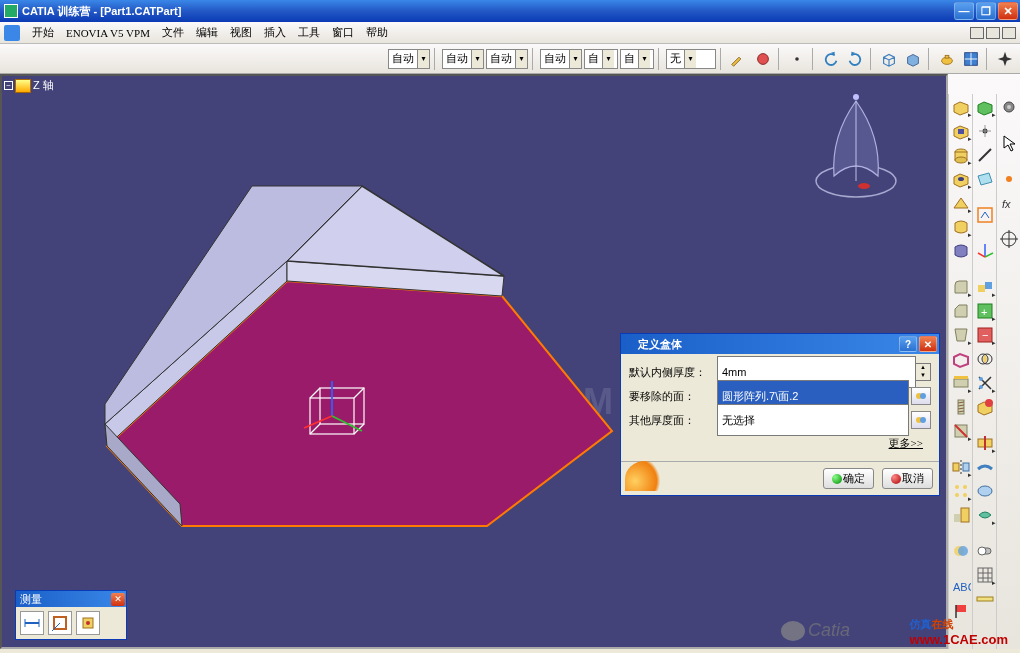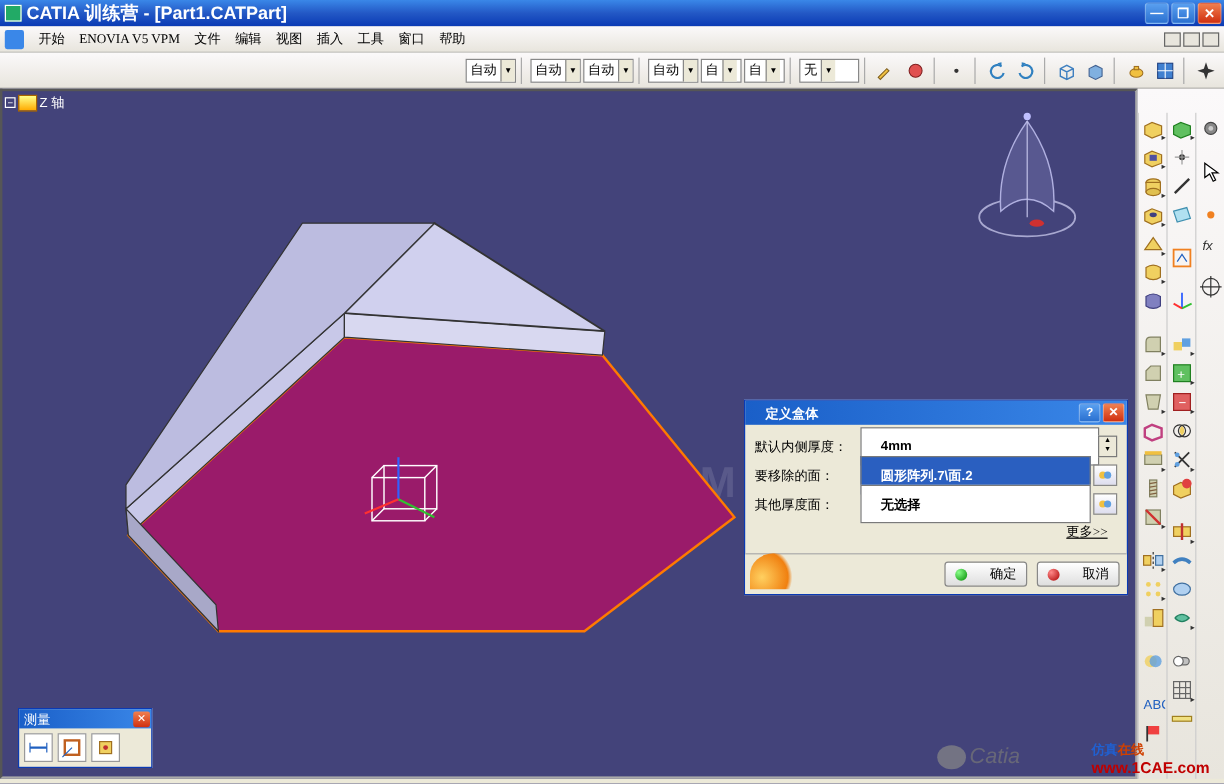--- a/index.html
+++ b/index.html
@@ -1,21 +1,21 @@
 <!DOCTYPE html>
 <html><head>
 <meta charset="utf-8">
 <style>
 * { box-sizing: border-box; margin: 0; padding: 0; font-family: "Microsoft YaHei", "SimSun", Arial, sans-serif; font-size: 11px; }
 body { width: 1020px; height: 653px; overflow: hidden; background: #ece9d8; position: relative; }
 
 
 .titlebar { height: 22px; background: linear-gradient(to bottom, #3a87e8 0%, #2358c5 50%, #0a3ab4 100%); display: flex; align-items: center; padding-left: 4px; color: #fff; }
 .titlebar .appicon { width: 14px; height: 14px; background: #2a6; margin-right: 4px; border: 1px solid #fff; }
-.titlebar .title { flex: 1; font-weight: bold; font-size: 15px; }
+.titlebar .title { flex: 1; font-weight: bold; font-size: 11px; }
 .win-btns { display: flex; gap: 2px; padding-right: 2px; }
 .win-btn { width: 20px; height: 18px; border-radius: 3px; display: flex; align-items: center; justify-content: center; color: #fff; font-weight: bold; font-size: 11px; border: 1px solid #fff4; }
 .win-min, .win-max { background: linear-gradient(to bottom, #5aa0f0, #2a70d0); }
 .win-close { background: linear-gradient(to bottom, #f08050, #d03010); }
 
 
 .menubar { height: 22px; background: linear-gradient(to bottom, #fbf9fa, #e8e5dd); display: flex; align-items: center; padding: 0 4px; border-bottom: 1px solid #bbb; }
 .menubar .mbtn { width: 16px; height: 16px; margin-right: 6px; background: #3a87e8; border-radius: 2px; }
 .menubar .mitem { padding: 2px 6px; color: #000; font-family: "SimSun"; }
 .menubar .spacer { flex: 1; }
@@ -57,30 +57,30 @@
 
 .dialog { position: absolute; left: 620px; top: 333px; width: 320px; background: #ece9d8; border: 1px solid #0a3ab4; font-size: 12px; }
 .dlg-title { height: 20px; background: linear-gradient(to right, #1a5fc8, #3a87e8); color: #fff; display: flex; align-items: center; padding-left: 17px; font-weight: bold; }
 .dlg-title .sp { flex: 1; }
 .dlg-title .hbtn { width: 18px; height: 16px; margin-right: 2px; border-radius: 2px; display: flex; align-items: center; justify-content: center; font-size: 10px; font-weight: bold; }
 .dlg-title .help { background: linear-gradient(#5aa0f0,#2a70d0); border: 1px solid #fff5; }
 .dlg-title .close { background: linear-gradient(#f08050,#d03010); border: 1px solid #fff5; }
 .dlg-body { padding: 8px 8px 4px 8px; }
 .dlg-row { display: flex; align-items: center; margin-bottom: 4px; height: 20px; }
 .dlg-row .lbl { width: 88px; font-family: "SimSun"; }
-.dlg-row .inp { flex: 1; height: 32px; border: 1px solid #7a7a7a; background: #fff; padding: 0 16px; font-family: Arial; display: flex; align-items: center; font-weight: bold; }
+.dlg-row .inp { flex: 1; height: 32px; border: 1px solid #7a7a7a; background: #fff; padding: 0 4px; font-family: Arial; display: flex; align-items: center; }
 .dlg-row .inp.sel { background: #2a5fc0; color: #fff; }
 .dlg-row .spin { width: 16px; height: 18px; border: 1px solid #7a7a7a; background: #ece9d8; display: flex; flex-direction: column; margin-left: -1px; }
 .dlg-row .spin div { flex: 1; font-size: 6px; text-align: center; line-height: 7px; }
 .dlg-row .pick { width: 20px; height: 18px; margin-left: 2px; border: 1px solid #888; background: linear-gradient(#fff,#dde); display: flex; align-items: center; justify-content: center; }
 .dlg-more { text-align: right; padding: 2px 8px 6px 0; }
 .dlg-more a { color: #000; text-decoration: underline; font-family: "SimSun"; }
 .dlg-btns { border-top: 1px solid #aaa; padding: 6px; display: flex; justify-content: flex-end; gap: 8px; background: #ece9d8; position: relative; }
 .dlg-btns::before { content: ""; position: absolute; left: 4px; bottom: 4px; width: 40px; height: 30px; background: radial-gradient(circle at 10px 20px, #ffd060, #f08010 60%, transparent 70%); border-radius: 50% 50% 0 0 / 60% 60% 0 0; }
-.dlg-btns .btn { display: flex; align-items: center; gap: 19px; padding: 2px 8px; background: linear-gradient(#fff,#dedede); border: 1px solid #888; border-radius: 3px; font-family: "SimSun"; }
+.dlg-btns .btn { display: flex; align-items: center; gap: 1px; padding: 2px 8px; background: linear-gradient(#fff,#dedede); border: 1px solid #888; border-radius: 3px; font-family: "SimSun"; }
 .dlg-btns .btn .dot { width: 10px; height: 10px; border-radius: 50%; }
 .dlg-btns .ok .dot { background: radial-gradient(circle at 30% 30%, #8f8, #080); }
 .dlg-btns .cancel .dot { background: radial-gradient(circle at 30% 30%, #f88, #a00); }
 
 
 .palette { position: absolute; left: 15px; top: 590px; width: 112px; background: #ece9d8; border: 1px solid #0a3ab4; }
 .pal-title { height: 16px; background: linear-gradient(to right, #1a5fc8, #3a87e8); color: #fff; font-size: 11px; display: flex; align-items: center; padding-left: 4px; }
 .pal-title .sp { flex: 1; }
 .pal-title .x { width: 14px; height: 13px; background: linear-gradient(#f08050,#d03010); font-size: 9px; text-align: center; line-height: 12px; color:#fff; border-radius:2px; margin-right:1px;}
 .pal-body { display: flex; padding: 4px; gap: 4px; }

